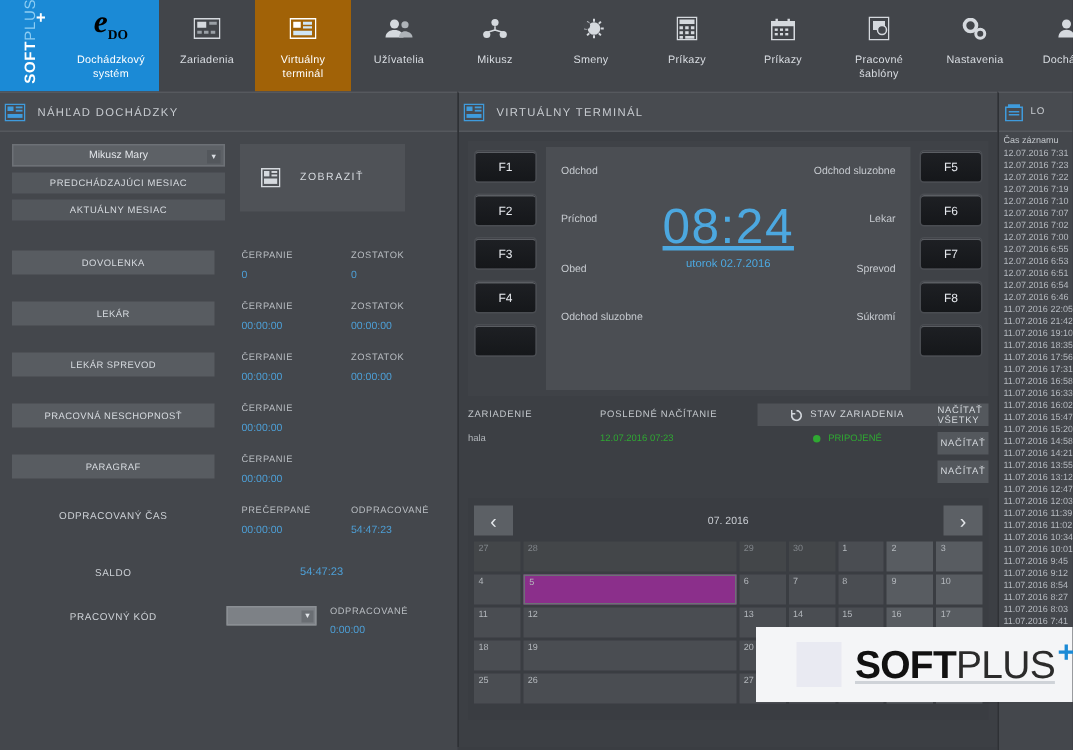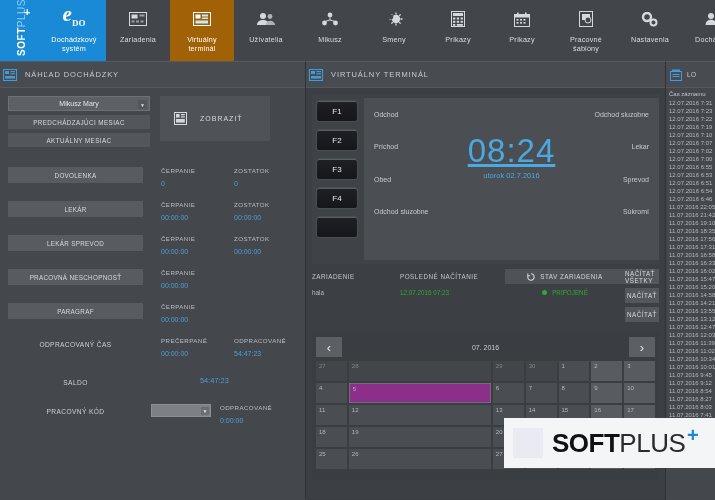--- a/index.html
+++ b/index.html
@@ -65,21 +65,21 @@
     line-height: 9px;
     color: #d9dde2;
     letter-spacing: .2px;
   }
   .navitem.first .navlabel, .navitem.active .navlabel { color: #ffffff; }
   .edo {
     font-family: "Liberation Serif", serif;
     font-style: italic;
     font-size: 21px;
     font-weight: bold;
-    color: #ffffff;
+    color: #000000;
     line-height: 20px;
   }
   .edo sub { font-size: 9px; font-style: normal; font-weight: bold; }
 
   
   #leftpanel {
     position: absolute; top: 61px; left: 0;
     width: 305px; height: 439px;
     background: #44474c;
     border-top: 1px solid #56595e;
@@ -309,21 +309,22 @@
   .rhead .rtitle { font-size:6.5px; color:#c8ccd1; letter-spacing:.5px;}
   .rcolhead { font-size: 6px; color: #c2c6cb; padding: 3px 3px 2px; }
   .rrow { font-size: 6px; color: #b6bac0; padding: 1px 3px; white-space:nowrap;}
 
   
   #overlay {
     position:absolute; left: 504px; top: 418px;
     width: 211px; height: 50px;
     background: #f4f5f7;
     display:flex; align-items:center; gap: 9px;
-    padding-left: 9px;
+    padding-left: 27px;
+    text-decoration: underline;
   }
   .ovbox { width: 30px; height: 30px; background:#e9eaf2; }
   .ovtext { font-size: 26px; letter-spacing:-0.5px; color:#111; position:relative;}
   .ovtext .soft { font-weight: bold; }
   .ovtext .plus { font-weight: normal; color:#2b2b2b;}
   .ovtext .pl {
     position:absolute; right: -13px; top: -4px;
     color:#1b8ad6; font-size:20px; font-weight:bold;
   }
   svg { display:block; }
@@ -646,20 +647,27 @@
         <span>Odchod sluzobne</span>
         <span>Súkromí</span>
       </div>
       <div class="srow"></div>
       <div class="clockwrap">
         <div class="clock">08:24</div>
         <div class="cdate">utorok 02.7.2016</div>
       </div>
     </div>
 
+    <div class="fcol right">
+      <div class="fkey">F5</div>
+      <div class="fkey">F6</div>
+      <div class="fkey">F7</div>
+      <div class="fkey">F8</div>
+      <div class="fkey blank"></div>
+    </div>
   </div>
 
   <div class="devtable">
     <div class="devleft">
       <div class="dhead">
         <div class="c1">ZARIADENIE</div>
         <div class="c2">POSLEDNÉ NAČÍTANIE</div>
         <div class="dstat">
           <span>
             <svg width="8" height="8" viewBox="0 0 10 10">

